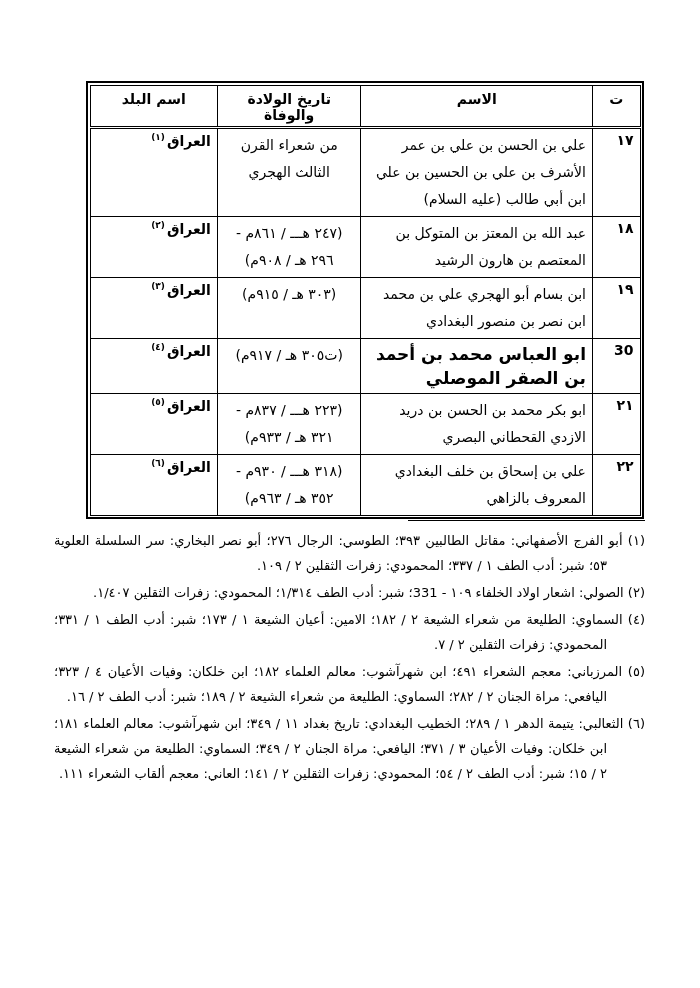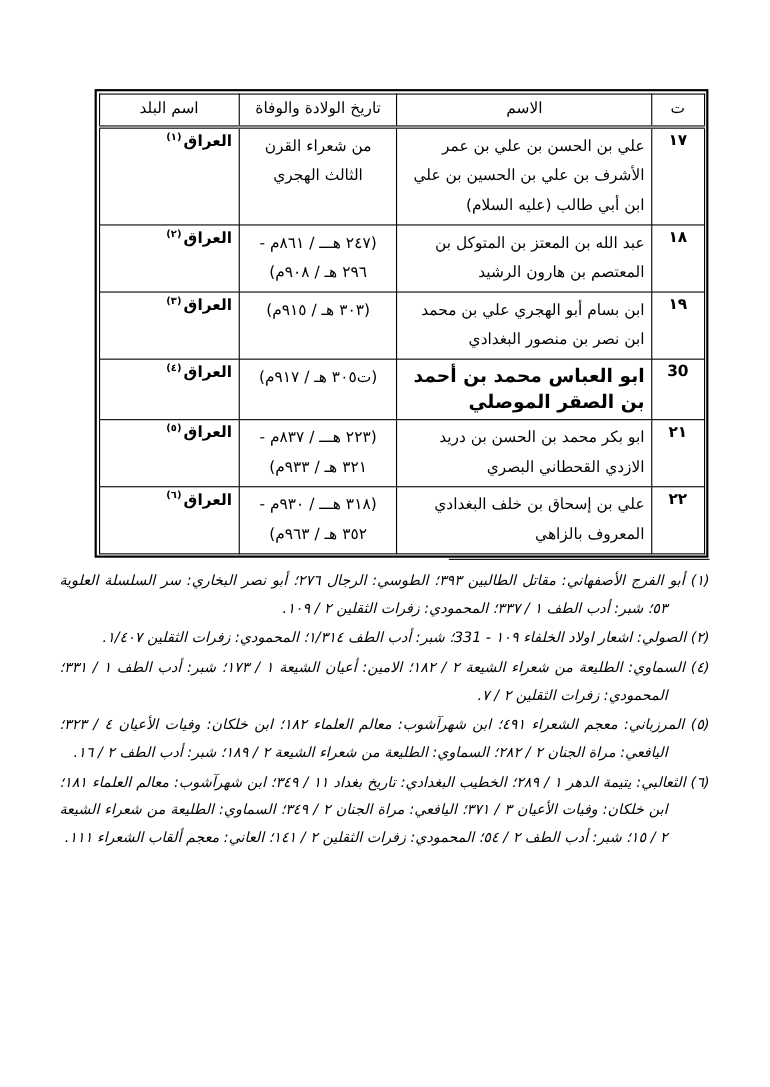--- a/index.html
+++ b/index.html
@@ -27,31 +27,31 @@
     font-size:14px;
   }
   .doc-table th,.doc-table td{
     border:1px solid #000;
     vertical-align:top;
     padding:3px 6px;
     box-sizing:border-box;
   }
   .doc-table thead th{
     border-bottom:3px double #000;
-    font-weight:normal;
+    font-weight:bold;
     text-align:center;
     height:30px;
     padding-top:5px;
     font-size:14px;
   }
   .col-num{width:47px;}
   .col-name{width:229px;}
   .col-dates{width:142px;}
   .col-country{width:126px;}
-  .cell-num{text-align:center;font-weight:bold;padding-top:6px;}
+  .cell-num{text-align:right;font-weight:bold;padding-top:6px;}
   .cell-name{
     text-align:right;
     white-space:pre-line;
     line-height:27px;
     padding-bottom:6px;
   }
   .cell-name.bold-name{
     font-weight:bold;
     font-size:17px;
     line-height:24px;
@@ -67,25 +67,24 @@
   }
   .country-label{font-weight:bold;text-align:center;}
   .fn-ref{
     font-size:9px;
     font-weight:bold;
     vertical-align:super;
     margin-right:2px;
   }
   
   .footnotes{
-    position:absolute;top:508px;right:55px;width:591px;
+    position:absolute;top:520px;right:55px;width:591px;
     font-size:13px;
     line-height:25px;
     text-align:justify;
-    font-style:italic;
   }
   .fn-separator{
     width:237px;
     border-top:1.5px solid #000;
     margin-bottom:7px;
   }
   p.footnote{
     margin:0 0 2px 0;
     padding-right:38px;
     text-indent:-38px;

